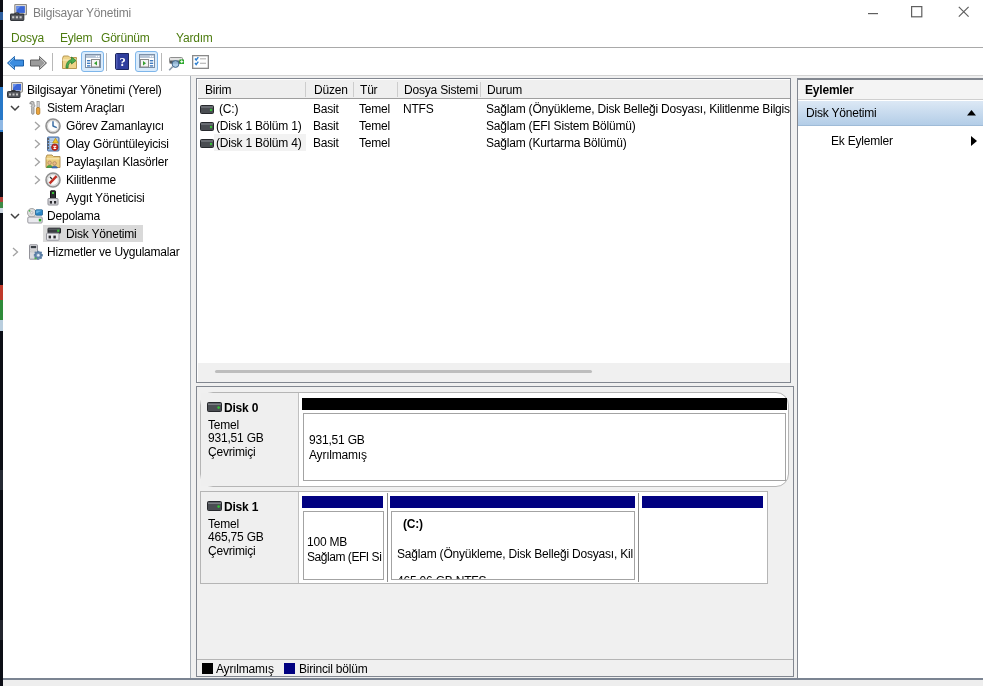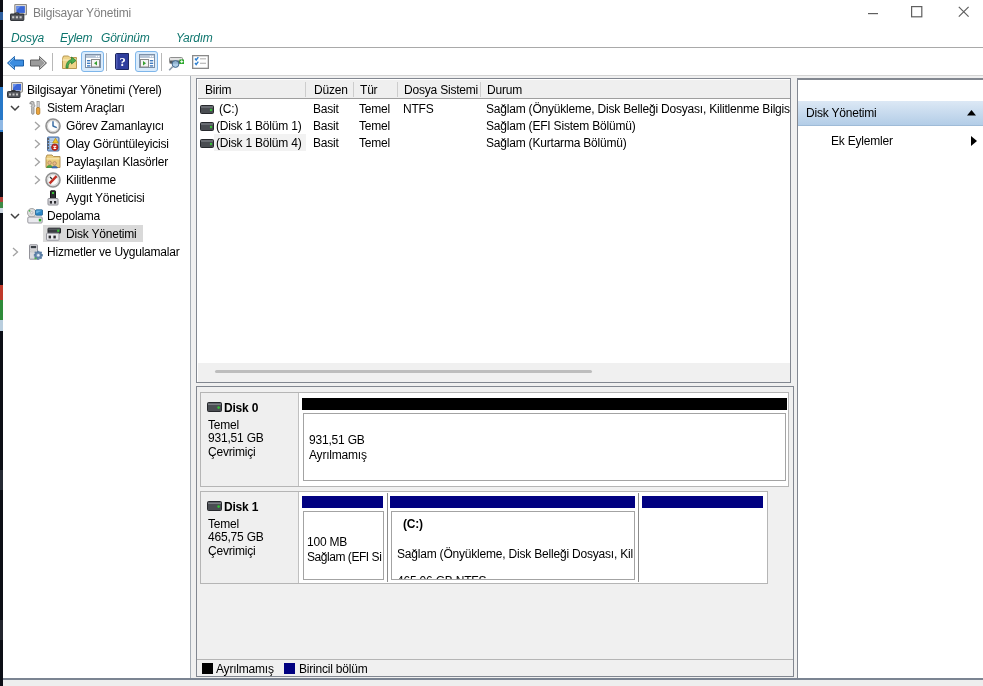--- a/index.html
+++ b/index.html
@@ -4,21 +4,21 @@
 <style>
   * { margin:0; padding:0; box-sizing:border-box; }
   html,body { width:983px; height:686px; overflow:hidden; background:#ededed;
     font-family:"Liberation Sans", sans-serif; font-size:12px; color:#000; letter-spacing:-0.2px; }
   .abs { position:absolute; }
   #strip { position:absolute; left:0; top:0; width:3px; height:686px; background:#0c0e16; }
   #win { position:absolute; left:3px; top:0; width:980px; height:680px; background:#f0f0f0; }
   #titlebar { position:absolute; left:0; top:0; width:980px; height:28px; background:#fff; }
   #title-text { position:absolute; left:30px; top:6px; color:#7e7e7e; font-size:12px; }
   #menubar { position:absolute; left:0; top:28px; width:980px; height:20px; background:#fff; border-bottom:1px solid #a9a9a9; }
-  .menu { position:absolute; top:3px; font-size:12px; color:#0f766e;font-style:italic; }
+  .menu { position:absolute; top:3px; font-size:12px; color:#4d7c0f; }
   #toolbar { position:absolute; left:0; top:48px; width:980px; height:28px; background:#fff; border-bottom:1px solid #d4d4d4; }
   .tsep { position:absolute; top:5px; width:1px; height:18px; background:#b8b8b8; }
   .tbtn-sel { position:absolute; top:3px; width:23px; height:21px; background:#d9ebfc; border:1px solid #7eb6ea; border-radius:3px; }
   #tree { position:absolute; left:0; top:76px; width:188px; height:602px; background:#fff; border-right:1px solid #a6adb5; }
   .trow { position:absolute; height:18px; line-height:18px; white-space:nowrap; font-size:12px; }
   .chev { position:absolute; width:10px; height:10px; }
   .ticon { position:absolute; width:16px; height:16px; }
   #listpane { position:absolute; left:193px; top:78px; width:595px; height:305px; background:#fff; border:1px solid #828790; }
   #lheader { position:absolute; left:1px; top:1px; width:592px; height:19px; background:#efefef; border-bottom:1px solid #9f9f9f; }
   .hsep { position:absolute; top:2px; width:1px; height:15px; background:#cdcdcd; }
@@ -331,21 +331,21 @@
       <div class="lcell" style="left:116px;top:56.5px;">Basit</div>
       <div class="lcell" style="left:162px;top:56.5px;">Temel</div>
       <div class="lcell" style="left:289px;top:56.5px;">Sağlam (Kurtarma Bölümü)</div>
     </div>
     <div id="hscroll">
         <div id="hthumb"></div>
       </div>
   </div>
   <div id="graphpane">
 
-    <div class="diskbox" style="left:3px;top:5px;width:589px;height:95px;">
+    <div class="diskbox" style="left:3px;top:5px;width:589px;height:95px;border-radius:13px;">
       <div class="disklabel">
         <svg class="abs" style="left:6px;top:9px;" width="15" height="10" viewBox="0 0 15 10">
             <rect x="0.5" y="0.5" width="14" height="9" rx="1" fill="#4a4d52" stroke="#26282c"></rect>
             <path d="M1 2.2 L14 2.2" stroke="#9a9da3" stroke-width="0.9"></path>
             <circle cx="11.6" cy="5.6" r="1.3" fill="#35c135"></circle>
           </svg>
         <div class="dl-line" style="left:23px;top:8px;font-weight:bold;">Disk 0</div>
         <div class="dl-line" style="top:24.5px;">Temel</div>
         <div class="dl-line" style="top:38px;">931,51 GB</div>
         <div class="dl-line" style="top:51.5px;">Çevrimiçi</div>
@@ -385,20 +385,23 @@
       <div class="pbar" style="left:441px;top:4px;width:121px;background:#000080;"></div>
     </div>
     <div id="legend">
       <div class="lgsq" style="left:5px;background:#000;"></div>
       <div class="lgtx" style="left:19px;">Ayrılmamış</div>
       <div class="lgsq" style="left:87px;background:#000080;"></div>
       <div class="lgtx" style="left:102px;">Birincil bölüm</div>
     </div>
   </div>
   <div id="actions">
+    <div id="act-head">
+        <div style="position:absolute;left:7px;top:3px;font-weight:bold;font-size:12px;">Eylemler</div>
+      </div>
     <div id="act-blue">
         <div style="position:absolute;left:8px;top:5px;font-size:12px;">Disk Yönetimi</div>
       <svg style="position:absolute;right:7px;top:9px;" width="9" height="6">
           <path d="M0 5.5 L4.5 0 L9 5.5 Z" fill="#000"></path>
         </svg>
     </div>
     <div style="position:absolute;left:33px;top:54px;font-size:12px;">Ek Eylemler</div>
     <svg style="position:absolute;right:6px;top:56px;" width="6" height="10">
         <path d="M0 0 L6 5 L0 10 Z" fill="#000"></path>
       </svg>

